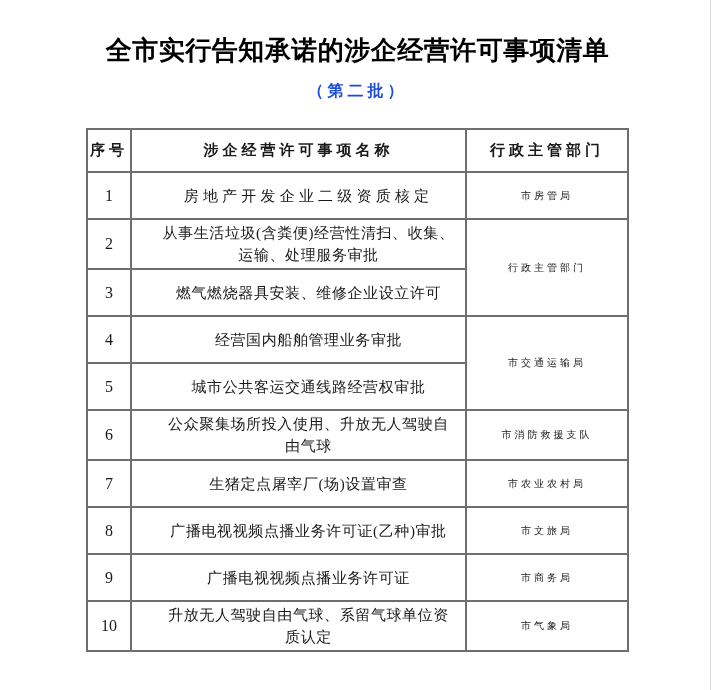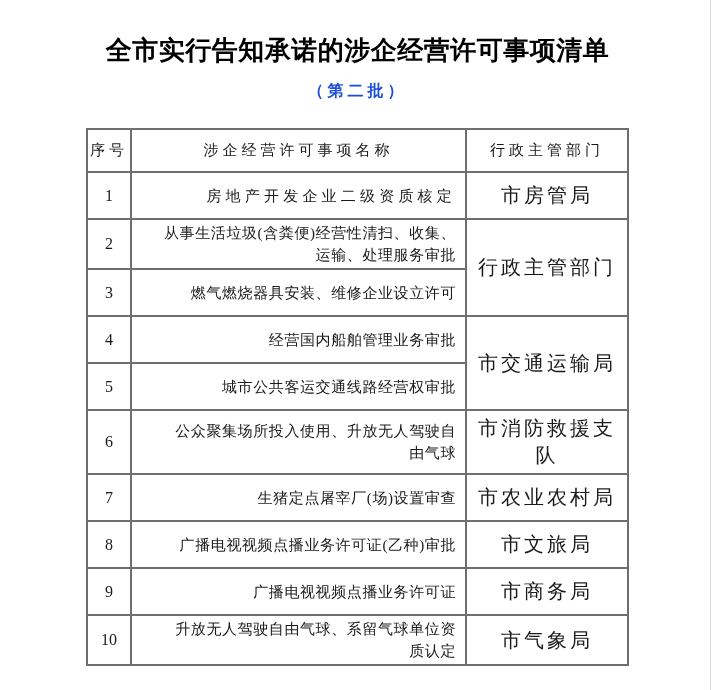--- a/index.html
+++ b/index.html
@@ -46,41 +46,42 @@
     border: 2px solid #6e6e6e;
     vertical-align: middle;
     font-weight: normal;
   }
   .license-table th {
     height: 41px;
     font-size: 15px;
     letter-spacing: 4px;
     text-align: center;
     padding: 0;
+    font-weight: bold;
   }
   td.cell-no {
     height: 45px;
     text-align: center;
     font-size: 16px;
     padding: 0;
   }
   td.cell-item {
-    text-align: right;
+    text-align: center;
     font-size: 15px;
     letter-spacing: 0.6px;
     line-height: 22px;
     padding: 2px 9px 2px 29px;
   }
   
   tbody tr:first-child td.cell-item {
     letter-spacing: 4.2px;
   }
   td.cell-dept {
     text-align: center;
-    font-size: 20px;
+    font-size: 10px;
     letter-spacing: 3px;
     padding: 4px 2px;
   }
   .page-edge {
     position: absolute;
     left: 710px;
     top: 0;
     width: 1px;
     height: 690px;
     background: #d9d9d9;

